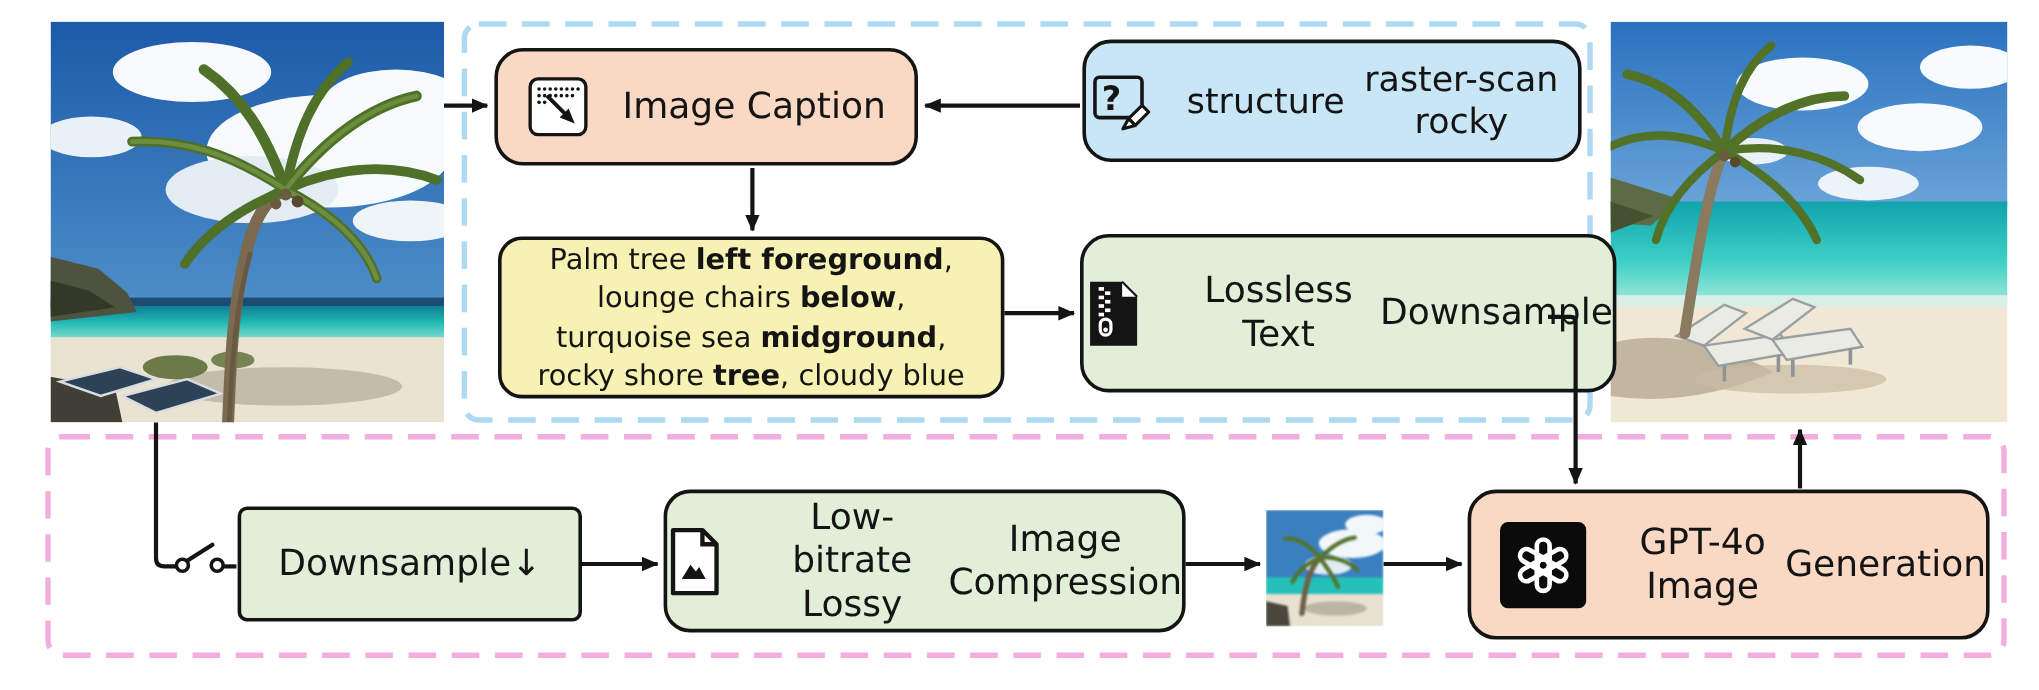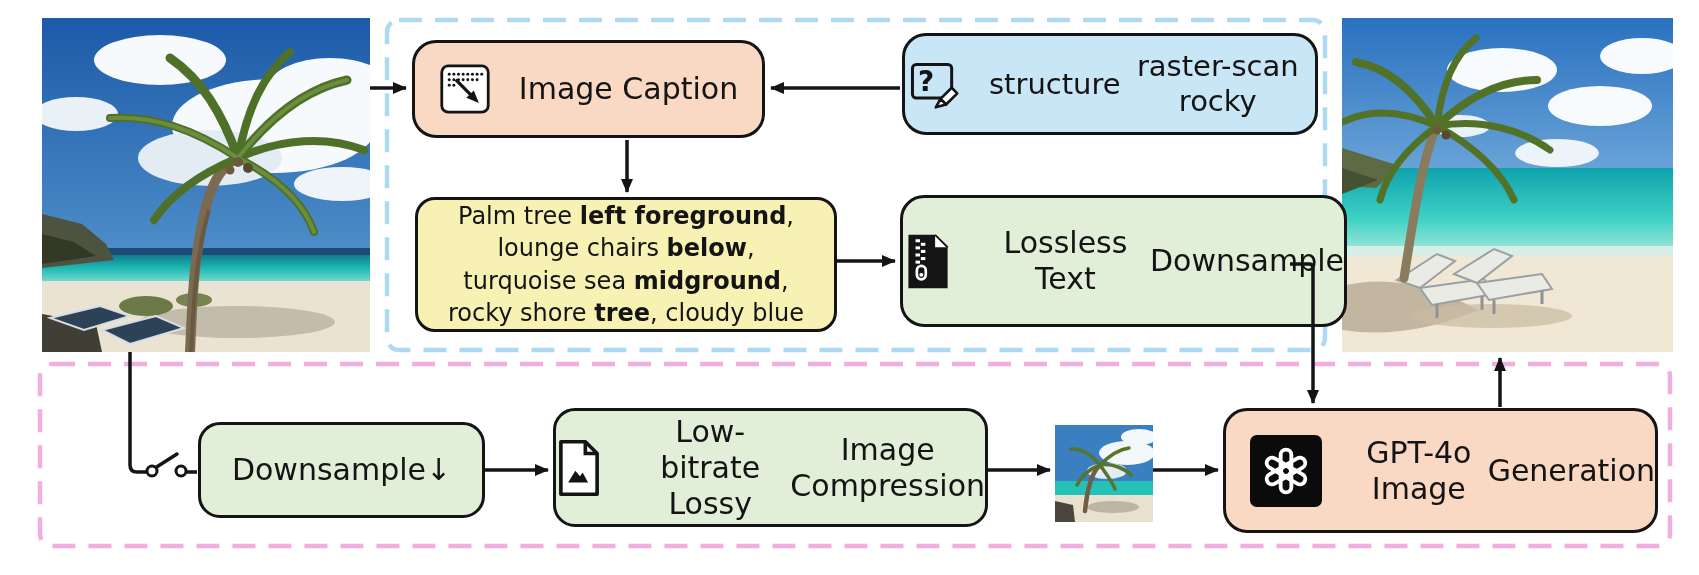--- a/index.html
+++ b/index.html
@@ -16,21 +16,21 @@
   .bluefill{background:#c8e6f6;}
   .greenfill{background:#e1efd9;}
   .yellowfill{background:#f7f1b3;}
   .lines{display:flex;flex-direction:row;align-items:center;text-align:center;}
   #box-caption{left:412px;top:40px;width:353px;height:98px;}
   #box-structure{left:902px;top:33px;width:416px;height:102px;font-size:29px;line-height:35px;}
   #box-caption-text{left:415px;top:197px;width:422px;height:135px;border-radius:20px;
       flex-direction:column;gap:0;font-size:24px;line-height:32.5px;text-align:center;}
   #box-caption-text b{font-weight:bold;}
   #box-lossless{left:900px;top:195px;width:447px;height:132px;}
-  #box-downsample{left:198px;top:422px;width:287px;height:96px;border-radius:22px;}
+  #box-downsample{left:198px;top:422px;width:287px;height:96px;border-radius:8px;}
   #box-lowbitrate{left:553px;top:408px;width:435px;height:119px;border-radius:22px;}
   #box-gpt{left:1223px;top:408px;width:435px;height:125px;padding-left:24px;}
   #photo-original{left:42px;top:18px;width:328px;height:334px;z-index:1;}
   #photo-recon{left:1342px;top:18px;width:331px;height:334px;z-index:1;}
   #photo-thumb{left:1055px;top:425px;width:98px;height:97px;z-index:2;}
   #photo-thumb svg{filter:blur(0.7px);}
   .icon{flex:0 0 auto;display:flex;align-items:center;}
   #dash-layer{z-index:0;}
   #arrow-layer{z-index:3;}
 </style>

